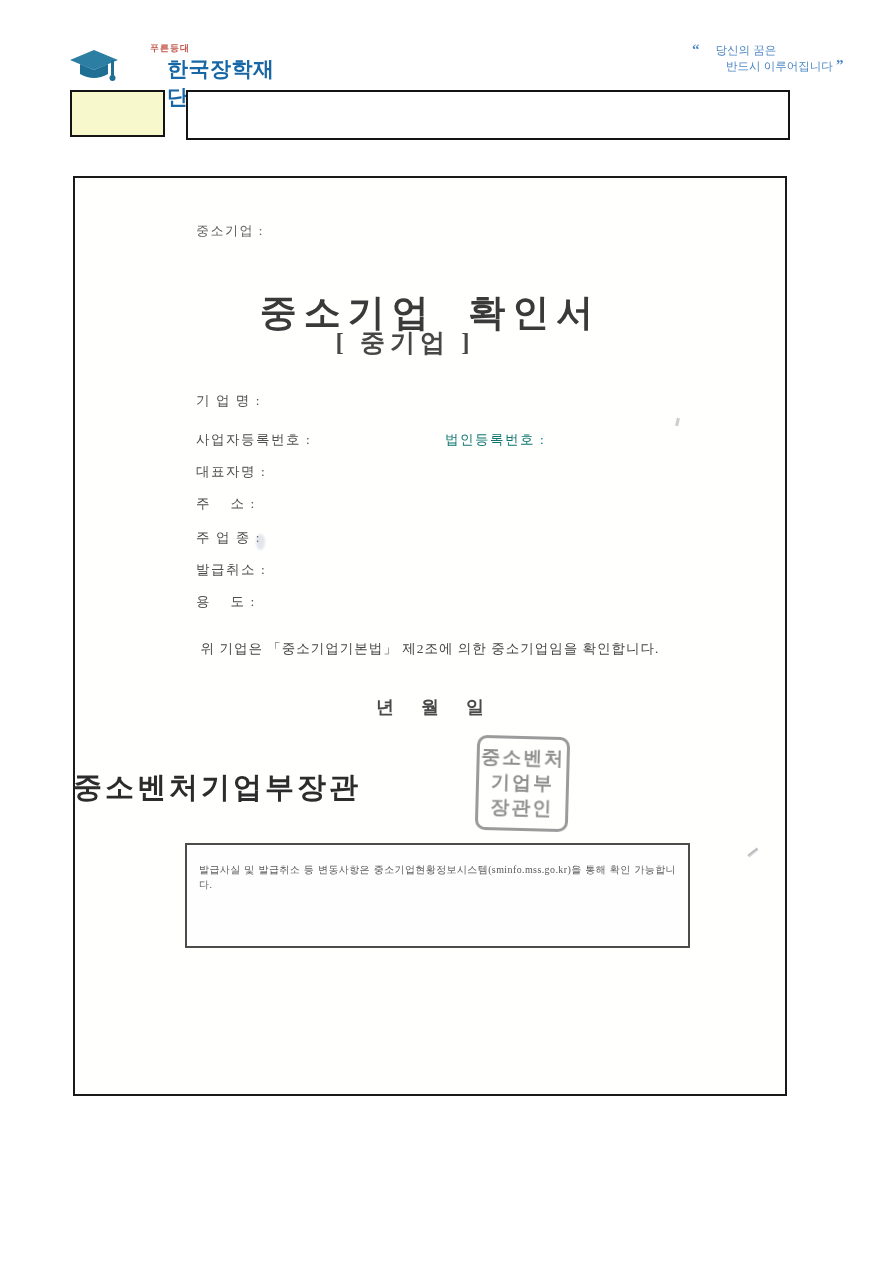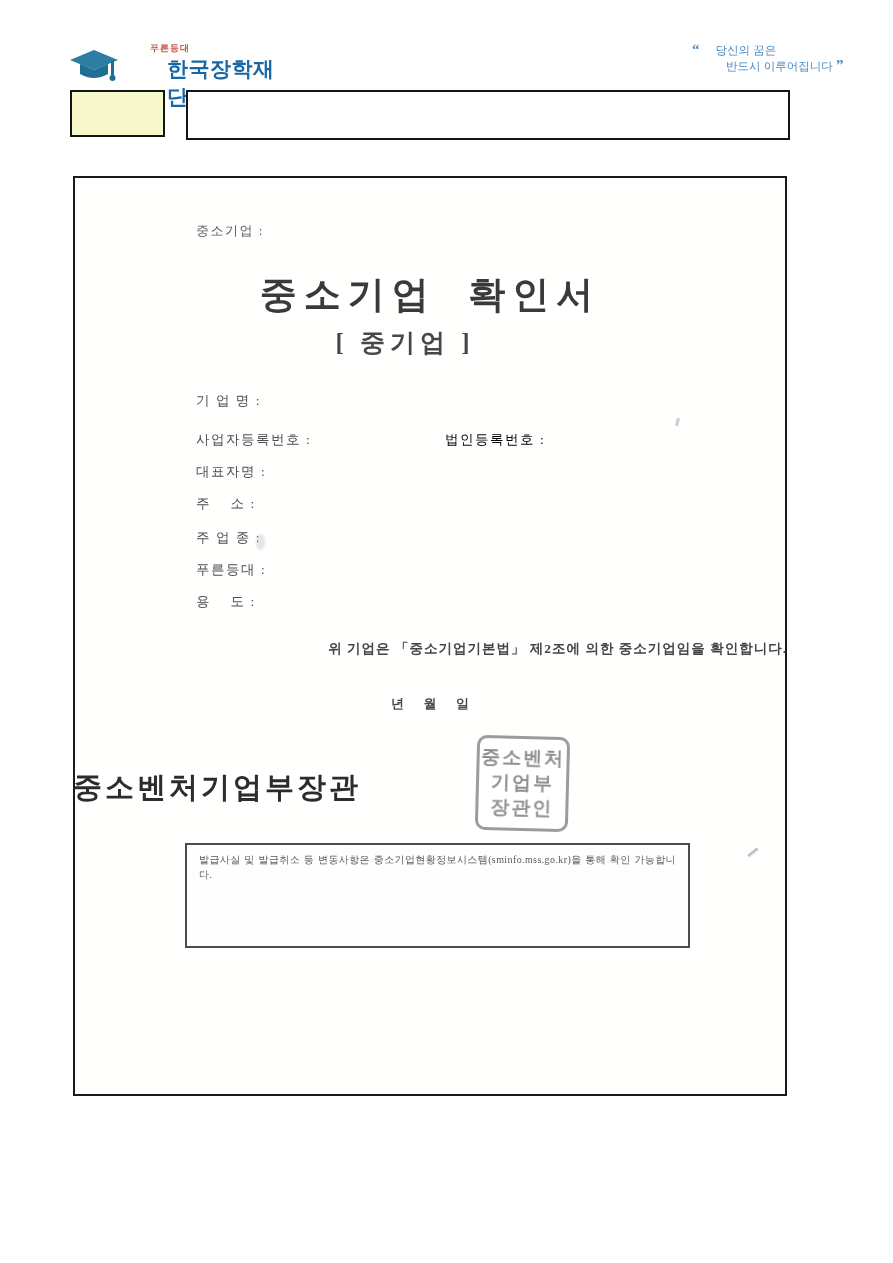--- a/index.html
+++ b/index.html
@@ -30,49 +30,49 @@
     background: #ffffff; border: 2px solid #141414; }
 
   
   .doc-frame { left: 73px; top: 176px; width: 714px; height: 920px;
     background: #fffffe; border: 2px solid #1a1a1a; }
 
   .doc-text { color: #4e4e4e; filter: blur(0.3px); }
 
   .issue-no { left: 196px; top: 222px; font-size: 13px; letter-spacing: 1.5px; color: #5a5a5a; }
 
-  .doc-title { left: 73px; top: 270px; width: 714px; text-align: center;
+  .doc-title { left: 73px; top: 288px; width: 714px; text-align: center;
     font-size: 37px; font-weight: bold; letter-spacing: 7px; color: #3a3a3a;
     white-space: pre; }
   .doc-subtitle { left: 73px; top: 326px; width: 664px; text-align: center;
     font-size: 25px; font-weight: bold; letter-spacing: 5px; color: #474747; white-space: pre; }
 
   .field { left: 196px; font-size: 13.5px; letter-spacing: 1.5px; color: #4e4e4e;
     white-space: pre; }
-  .field2 { left: 445px; font-size: 13.5px; letter-spacing: 1.5px; color: #000000;
+  .field2 { left: 445px; font-size: 13.5px; letter-spacing: 1.5px; color: #0f766e;
     white-space: pre; }
 
-  .confirm-line { left: 73px; top: 640px; width: 714px; text-align: right;
-    font-size: 13.5px; letter-spacing: 1px; color: #454545; font-weight: bold; }
+  .confirm-line { left: 73px; top: 640px; width: 714px; text-align: center;
+    font-size: 13.5px; letter-spacing: 1px; color: #454545; font-weight: normal; }
 
   .date-line { left: 73px; top: 695px; width: 714px; text-align: center;
-    font-size: 13px; font-weight: bold; color: #4a4a4a; white-space: pre; }
+    font-size: 18px; font-weight: bold; color: #4a4a4a; white-space: pre; }
 
   .issuer { left: 73px; top: 768px; width: 714px; 
     font-size: 29px; font-weight: bold; letter-spacing: 3px; color: #2c2c2c;
     z-index: 3; filter: blur(0.35px); }
 
   .seal { left: 476px; top: 736px; width: 93px; height: 95px;
     border: 3px solid #9b9b9b; border-radius: 10px; transform: rotate(1.5deg);
     z-index: 2; display: flex; flex-direction: column; justify-content: center;
     text-align: center; color: #8f8f8f; font-weight: bold; font-size: 19px;
     line-height: 1.3; letter-spacing: 2px; filter: blur(0.5px); background: transparent; }
 
   .notice-box { left: 185px; top: 843px; width: 505px; height: 105px;
-    border: 2px solid #4c4c4c; padding: 7px 12px 6px 12px; background: #fefefe; }
+    border: 2px solid #4c4c4c; padding: 17px 12px 6px 12px; background: #fefefe; }
   .notice { font-size: 10px; line-height: 15.2px; color: #585858; text-align: justify;
     letter-spacing: 0.4px; margin-bottom: 3px; filter: blur(0.45px);
     font-family: "Liberation Serif", serif; }
 
   
   .artifact-tick { left: 676px; top: 418px; width: 3px; height: 8px;
     background: #b9b9bd; transform: rotate(14deg); opacity: 0.7; }
   .artifact-slash { left: 747px; top: 851px; width: 12px; height: 2px;
     border-top: 2px solid #a9a9ad; border-bottom: 1px solid #c6c6ca;
     transform: rotate(-38deg); opacity: 0.8; }
@@ -116,21 +116,21 @@
 
 <div class="abs doc-title">중소기업  확인서</div>
 <div class="abs doc-subtitle">[ 중기업 ]</div>
 
 <div class="abs field" style="top:392px">기 업 명 :</div>
 <div class="abs field" style="top:431px">사업자등록번호 :</div>
 <div class="abs field2" style="top:431px">법인등록번호 :</div>
 <div class="abs field" style="top:463px">대표자명 :</div>
 <div class="abs field" style="top:495px">주    소 :</div>
 <div class="abs field" style="top:529px">주 업 종 :</div>
-<div class="abs field" style="top:561px">푸른등대 :</div>
+<div class="abs field" style="top:561px">발급취소 :</div>
 <div class="abs field" style="top:593px">용    도 :</div>
 
 <div class="abs confirm-line">위 기업은 「중소기업기본법」 제2조에 의한 중소기업임을 확인합니다.</div>
 
 <div class="abs date-line">년      월      일</div>
 
 <div class="abs issuer">중소벤처기업부장관</div>
 
 <div class="abs seal">
   <span>중소벤처</span>

